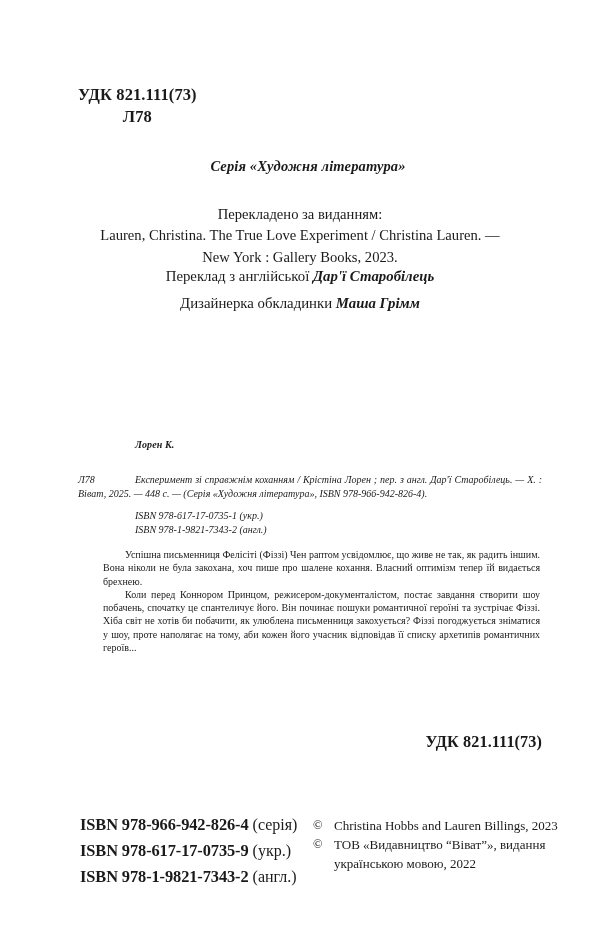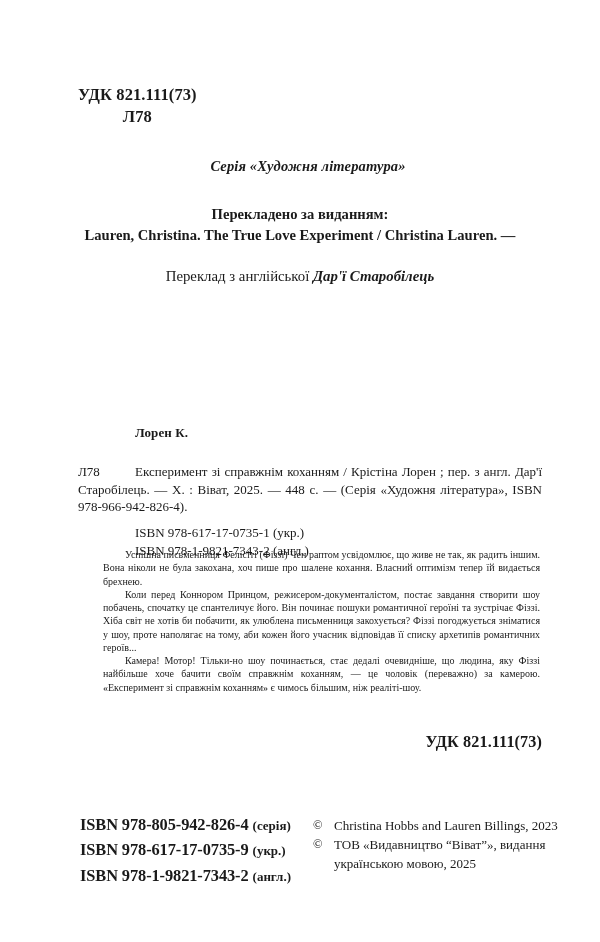--- a/index.html
+++ b/index.html
@@ -52,44 +52,45 @@
 
   .edition-block {
     position: absolute;
     left: 0;
     right: 0;
     top: 204px;
     text-align: center;
     font-size: 14.6px;
     line-height: 1.46;
   }
-  .edition-block .ed-line { display: block; font-weight: bold; }
+  .edition-block .ed-line { display: block; }
 
   .credit-line {
     position: absolute;
     left: 0;
     right: 0;
     text-align: center;
     font-size: 14.8px;
   }
   .credit-translator { top: 268px; }
   .credit-designer { top: 295px; }
   .credit-line .person {
     font-style: italic;
     font-weight: bold;
   }
 
   
   .cip {
     position: absolute;
     left: 78px;
-    top: 424px;
+    top: 438px;
     width: 464px;
-    font-size: 13px;
+    font-size: 10px;
     line-height: 1.33;
+    font-style: italic;
   }
   .cip-author {
     font-weight: bold;
     margin-left: 57px;
     display: block;
     letter-spacing: 0.1px;
   }
   .cip-body {
     position: relative;
     display: block;
@@ -153,22 +154,22 @@
     left: 80px;
     top: 0;
     font-size: 16.4px;
     font-weight: bold;
     line-height: 1.55;
     letter-spacing: -0.1px;
     white-space: nowrap;
   }
   .isbn-list .isbn-row { display: block; }
   .isbn-list .lang {
-    font-weight: bold;
-    font-size: 13px;
+    font-weight: normal;
+    font-size: 16px;
     letter-spacing: 0;
     text-align: center;
   }
 
   .copyright {
     position: absolute;
     left: 313px;
     top: 4px;
     width: 250px;
     font-size: 13px;
@@ -194,69 +195,72 @@
   <div class="udk-top">
     <span class="udk-line1">УДК 821.111(73)</span>
     <span class="udk-line2">Л78</span>
   </div>
 
   <div class="series-title">Серія «Художня література»</div>
 
   <div class="edition-block">
     <span class="ed-line">Перекладено за виданням:</span>
     <span class="ed-line">Lauren, Christina. The True Love Experiment / Christina Lauren. —</span>
+    <span class="ed-line">New York : Gallery Books, 2023.</span>
   </div>
 
   <div class="credit-line credit-translator">
     <span>Переклад з англійської </span><span class="person">Дар'ї Старобілець</span>
+  </div>
+  <div class="credit-line credit-designer">
+    <span>Дизайнерка обкладинки </span><span class="person">Маша Грімм</span>
   </div>
 
   <div class="cip">
     <span class="cip-author">Лорен К.</span>
     <span class="cip-body">
       <span class="cip-shelf">Л78</span>
       <span class="cip-desc">Експеримент зі справжнім коханням / Крістіна Лорен ; пер. з англ. Дар'ї Старобілець. — Х. : Віват, 2025. — 448 с.  — (Серія «Художня література», ISBN 978-966-942-826-4).</span>
     </span>
     <span class="cip-isbns">
       <span class="isbn-row">ISBN 978-617-17-0735-1 (укр.)</span>
       <span class="isbn-row">ISBN 978-1-9821-7343-2 (англ.)</span>
     </span>
   </div>
 
   <div class="annotation">
     <p>Успішна письменниця Фелісіті (Фіззі) Чен раптом усвідомлює, що живе не так, як радить іншим. Вона ніколи не була закохана, хоч пише про шалене кохання. Власний оптимізм тепер їй видається брехнею.</p>
     <p>Коли перед Коннором Принцом, режисером-документалістом, постає завдання створити шоу побачень, спочатку це спантеличує його. Він починає пошуки романтичної героїні та зустрічає Фіззі. Хіба світ не хотів би побачити, як улюблена письменниця закохується? Фіззі погоджується зніматися у шоу, проте наполягає на тому, аби кожен його учасник відповідав її списку архетипів романтичних героїв...</p>
-    <p>Камера! Мотор! Тільки-но шоу починається, стає дедалі очевидніше, що людина, яку Фіззі найбільше хоче бачити своїм справжнім коханням, — це чоловік (переважно) за камерою. «Експеримент зі справжнім коханням» є чимось більшим, ніж реаліті-шоу.</p>
   </div>
 
   <div class="udk-bottom">УДК 821.111(73)</div>
 
   <div class="footer">
 
     <div class="isbn-list">
       <span class="isbn-row">
-        <span>ISBN 978-805-942-826-4</span>
+        <span>ISBN 978-966-942-826-4</span>
         <span class="lang">(серія)</span>
       </span>
       <span class="isbn-row">
         <span>ISBN 978-617-17-0735-9</span>
         <span class="lang">(укр.)</span>
       </span>
       <span class="isbn-row">
         <span>ISBN 978-1-9821-7343-2</span>
         <span class="lang">(англ.)</span>
       </span>
     </div>
 
     <div class="copyright">
       <span class="cr-row">
         <span class="cr-mark">©</span>
         <span>Christina Hobbs and Lauren Billings, 2023</span>
       </span>
       <span class="cr-row">
         <span class="cr-mark">©</span>
-        <span>ТОВ «Видавництво “Віват”», видання українською мовою, 2025</span>
+        <span>ТОВ «Видавництво “Віват”», видання українською мовою, 2022</span>
       </span>
     </div>
 
   </div>
 
 </div>
 
 </body></html>

